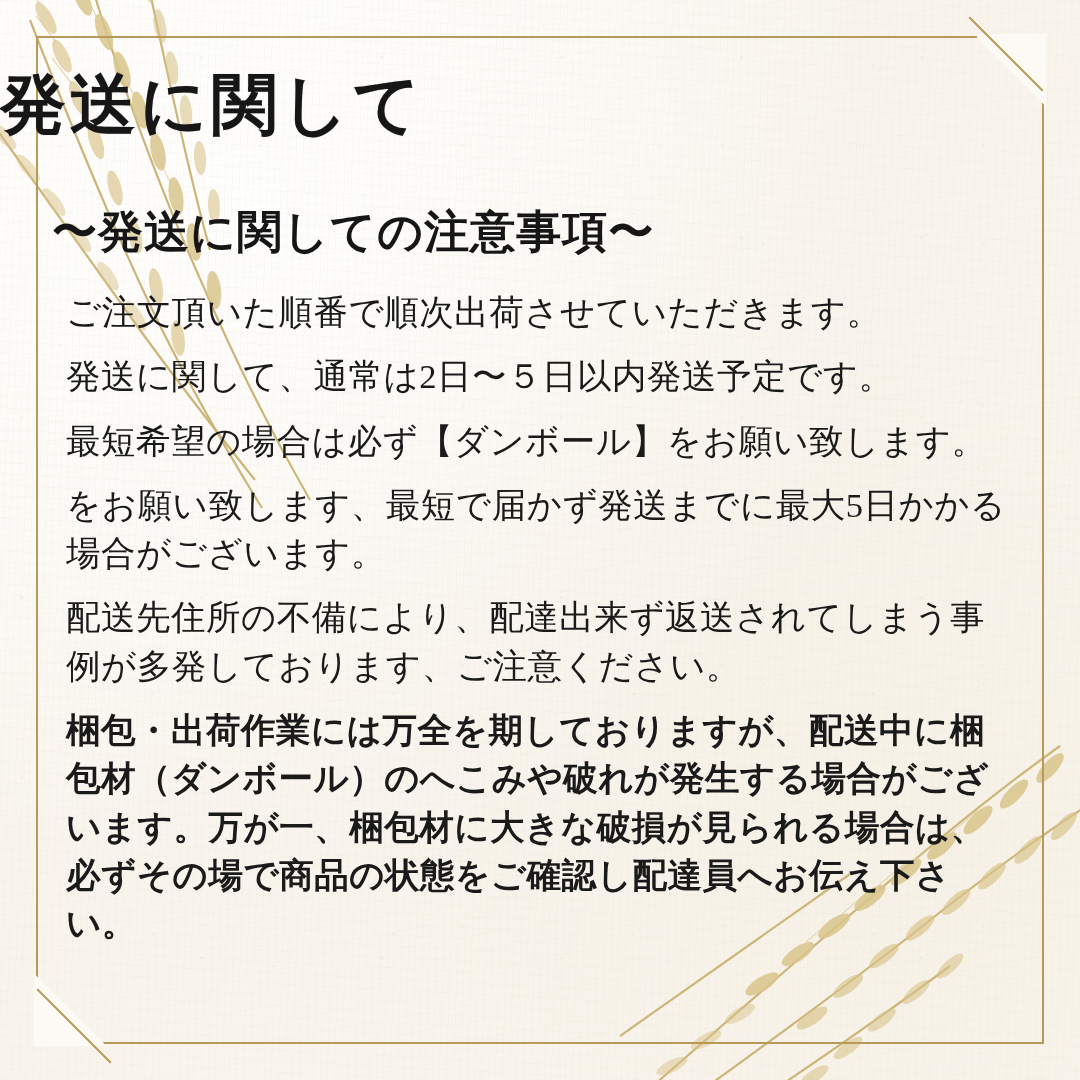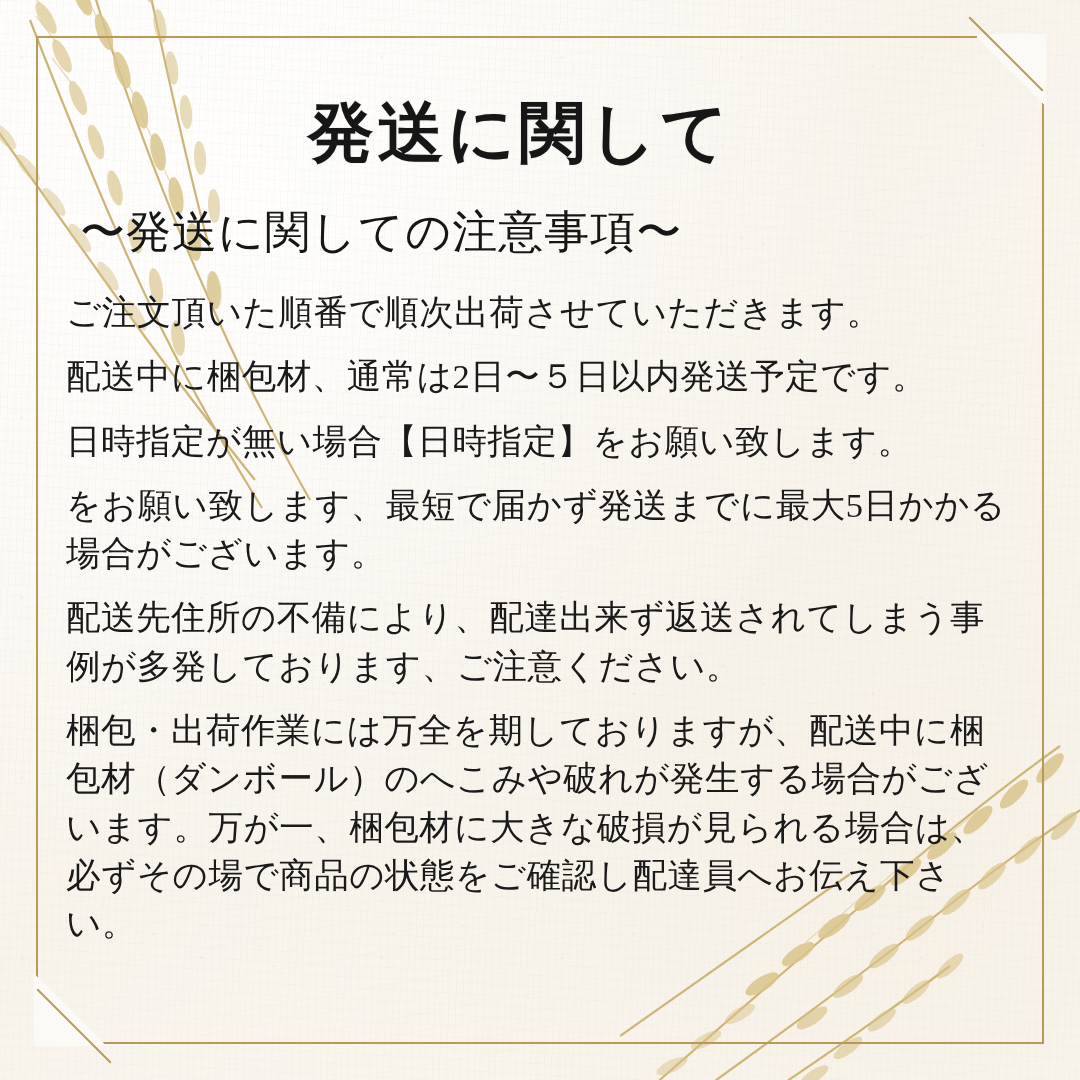--- a/index.html
+++ b/index.html
@@ -88,61 +88,59 @@
   .content {
     position: absolute;
     inset: 0;
     padding: 0;
   }
   .title {
     position: absolute;
     top: 70px;
     left: 0;
     right: 40px;
-    text-align: center;
+    text-align: left;
     font-size: 66px;
     line-height: 1.05;
     letter-spacing: 4px;
     color: #161616;
     font-weight: bold;
     font-family: "DejaVu Serif", "Liberation Serif", serif;
     text-shadow: 0 0 1px rgba(0,0,0,0.35);
-    margin-top: 28px;
   }
   .subtitle {
     position: absolute;
     top: 205px;
     left: 52px;
     font-size: 45px;
     line-height: 1.2;
     color: #161616;
-    font-weight: normal;
+    font-weight: bold;
     letter-spacing: 1px;
     font-family: "DejaVu Serif", "Liberation Serif", serif;
-    margin-left: 28px;
   }
   .body {
     position: absolute;
     top: 272px;
     left: 50px;
     right: 48px;
     font-size: 34.5px;
     line-height: 1.40;
     color: #1a1a1a;
     letter-spacing: 0.5px;
   }
   .body p {
     margin: 16px;
     padding: 0;
   }
   .red {
     color: #e8281e;
   }
   .bold {
-    font-weight: normal;
+    font-weight: bold;
   }
 </style>
 </head>
 <body>
 
 <div id="page">
 
   <div class="paper-base"></div>
   <div class="paper-fiber"></div>
   <div class="paper-speckle"></div>
@@ -268,21 +266,21 @@
     <div class="frame-cut cut-tr"></div>
     <div class="frame-cut cut-bl"></div>
   </div>
 
   <div class="content">
     <div class="title">発送に関して</div>
     <div class="subtitle">〜発送に関しての注意事項〜</div>
 
     <div class="body">
       <p>ご注文頂いた順番で順次出荷させていただきます。</p>
-      <p>配送中に梱包材、通常は2日〜５日以内発送予定です。</p>
-      <p>日時指定が無い場合【日時指定】をお願い致します。</p>
+      <p>発送に関して、通常は2日〜５日以内発送予定です。</p>
+      <p>最短希望の場合は必ず【ダンボール】をお願い致します。</p>
       <p>をお願い致します、最短で届かず発送までに最大5日かかる場合がございます。</p>
       <p>配送先住所の不備により、配達出来ず返送されてしまう事例が多発しております、ご注意ください。</p>
       <p class="bold">梱包・出荷作業には万全を期しておりますが、配送中に梱包材（ダンボール）のへこみや破れが発生する場合がございます。万が一、梱包材に大きな破損が見られる場合は、必ずその場で商品の状態をご確認し配達員へお伝え下さい。</p>
     </div>
   </div>
 
 </div>
 
 </body></html>

